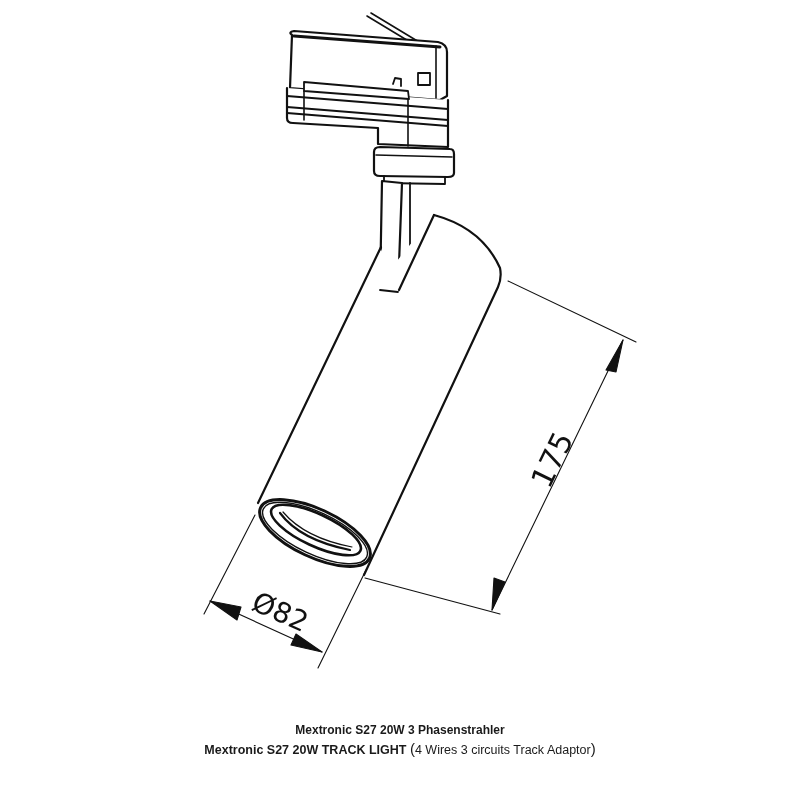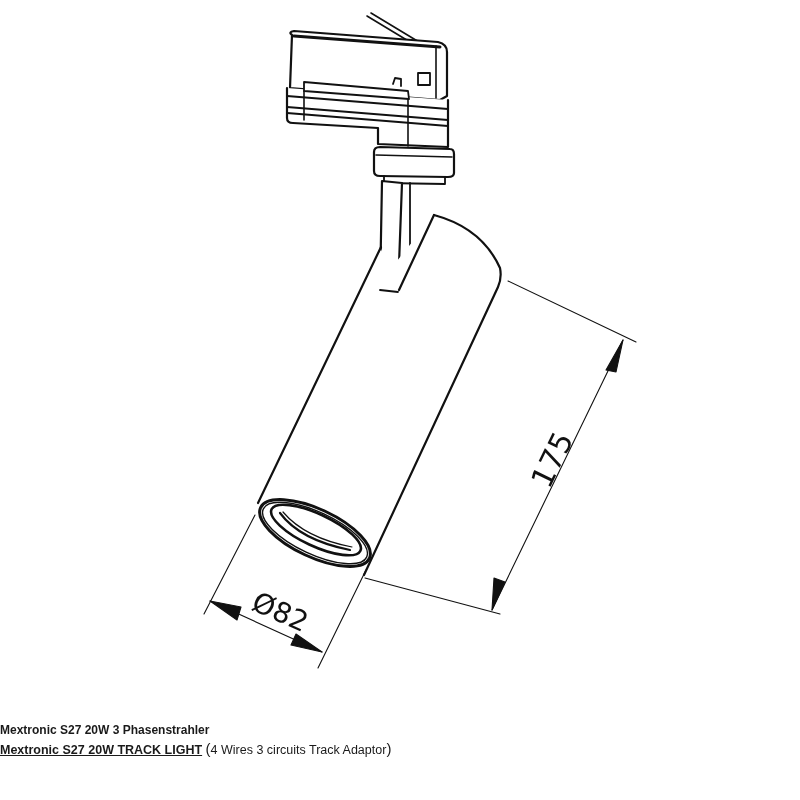--- a/index.html
+++ b/index.html
@@ -1,21 +1,21 @@
 <!DOCTYPE html>
 <html><head>
   <meta charset="utf-8">
   <style>
     html, body { margin: 0; padding: 0; background: #ffffff; }
     body { width: 800px; height: 800px; position: relative; overflow: hidden; font-family: "DejaVu Sans", sans-serif; }
     #drawing { position: absolute; left: 0; top: 0; width: 800px; height: 800px; }
-    .caption { position: absolute; left: 0; width: 800px; text-align: left; color: #1a1a1a; font-family: "Liberation Sans", sans-serif; }
+    .caption { position: absolute; left: 0; width: 800px; text-align: center; color: #1a1a1a; font-family: "Liberation Sans", sans-serif; }
     .cap1 { top: 723px; font-size: 12px; font-weight: bold; }
     .cap2 { top: 740px; font-size: 12.5px; }
-    .cap2 .bold { font-weight: bold; text-decoration: underline; }
+    .cap2 .bold { font-weight: bold; }
     .cap2 .paren { font-size: 15px; }
     .dim-text { font-family: "DejaVu Sans", sans-serif; fill: #111; }
   </style>
 </head>
 <body>
 
 <svg id="drawing" viewBox="0 0 800 800" xmlns="http://www.w3.org/2000/svg">
   <g fill="none" stroke="#111" stroke-width="2.2" stroke-linejoin="round" stroke-linecap="round">
 
     <g>

